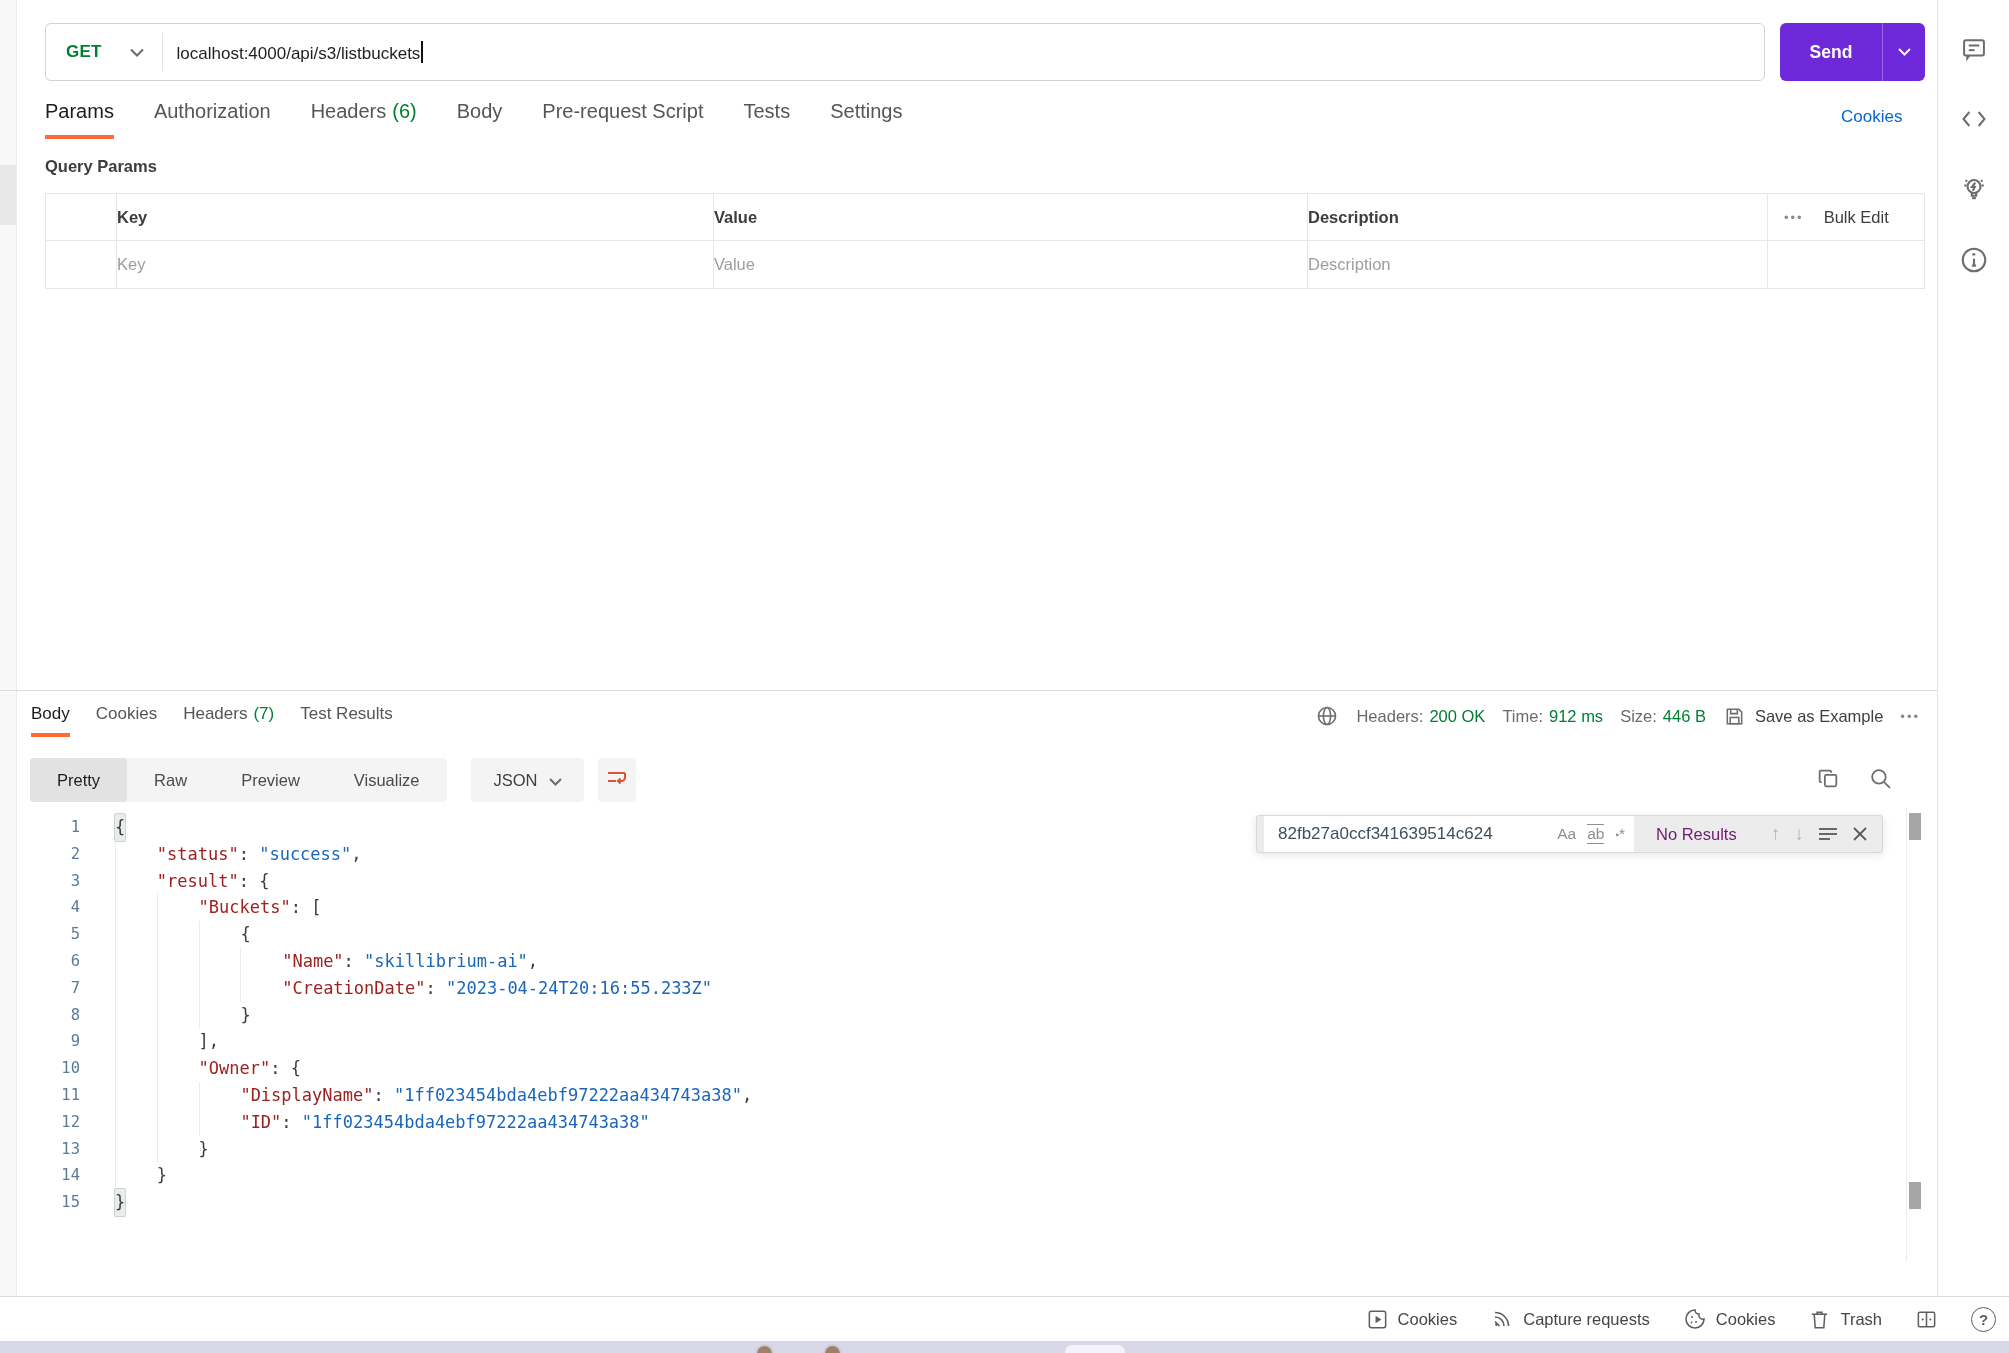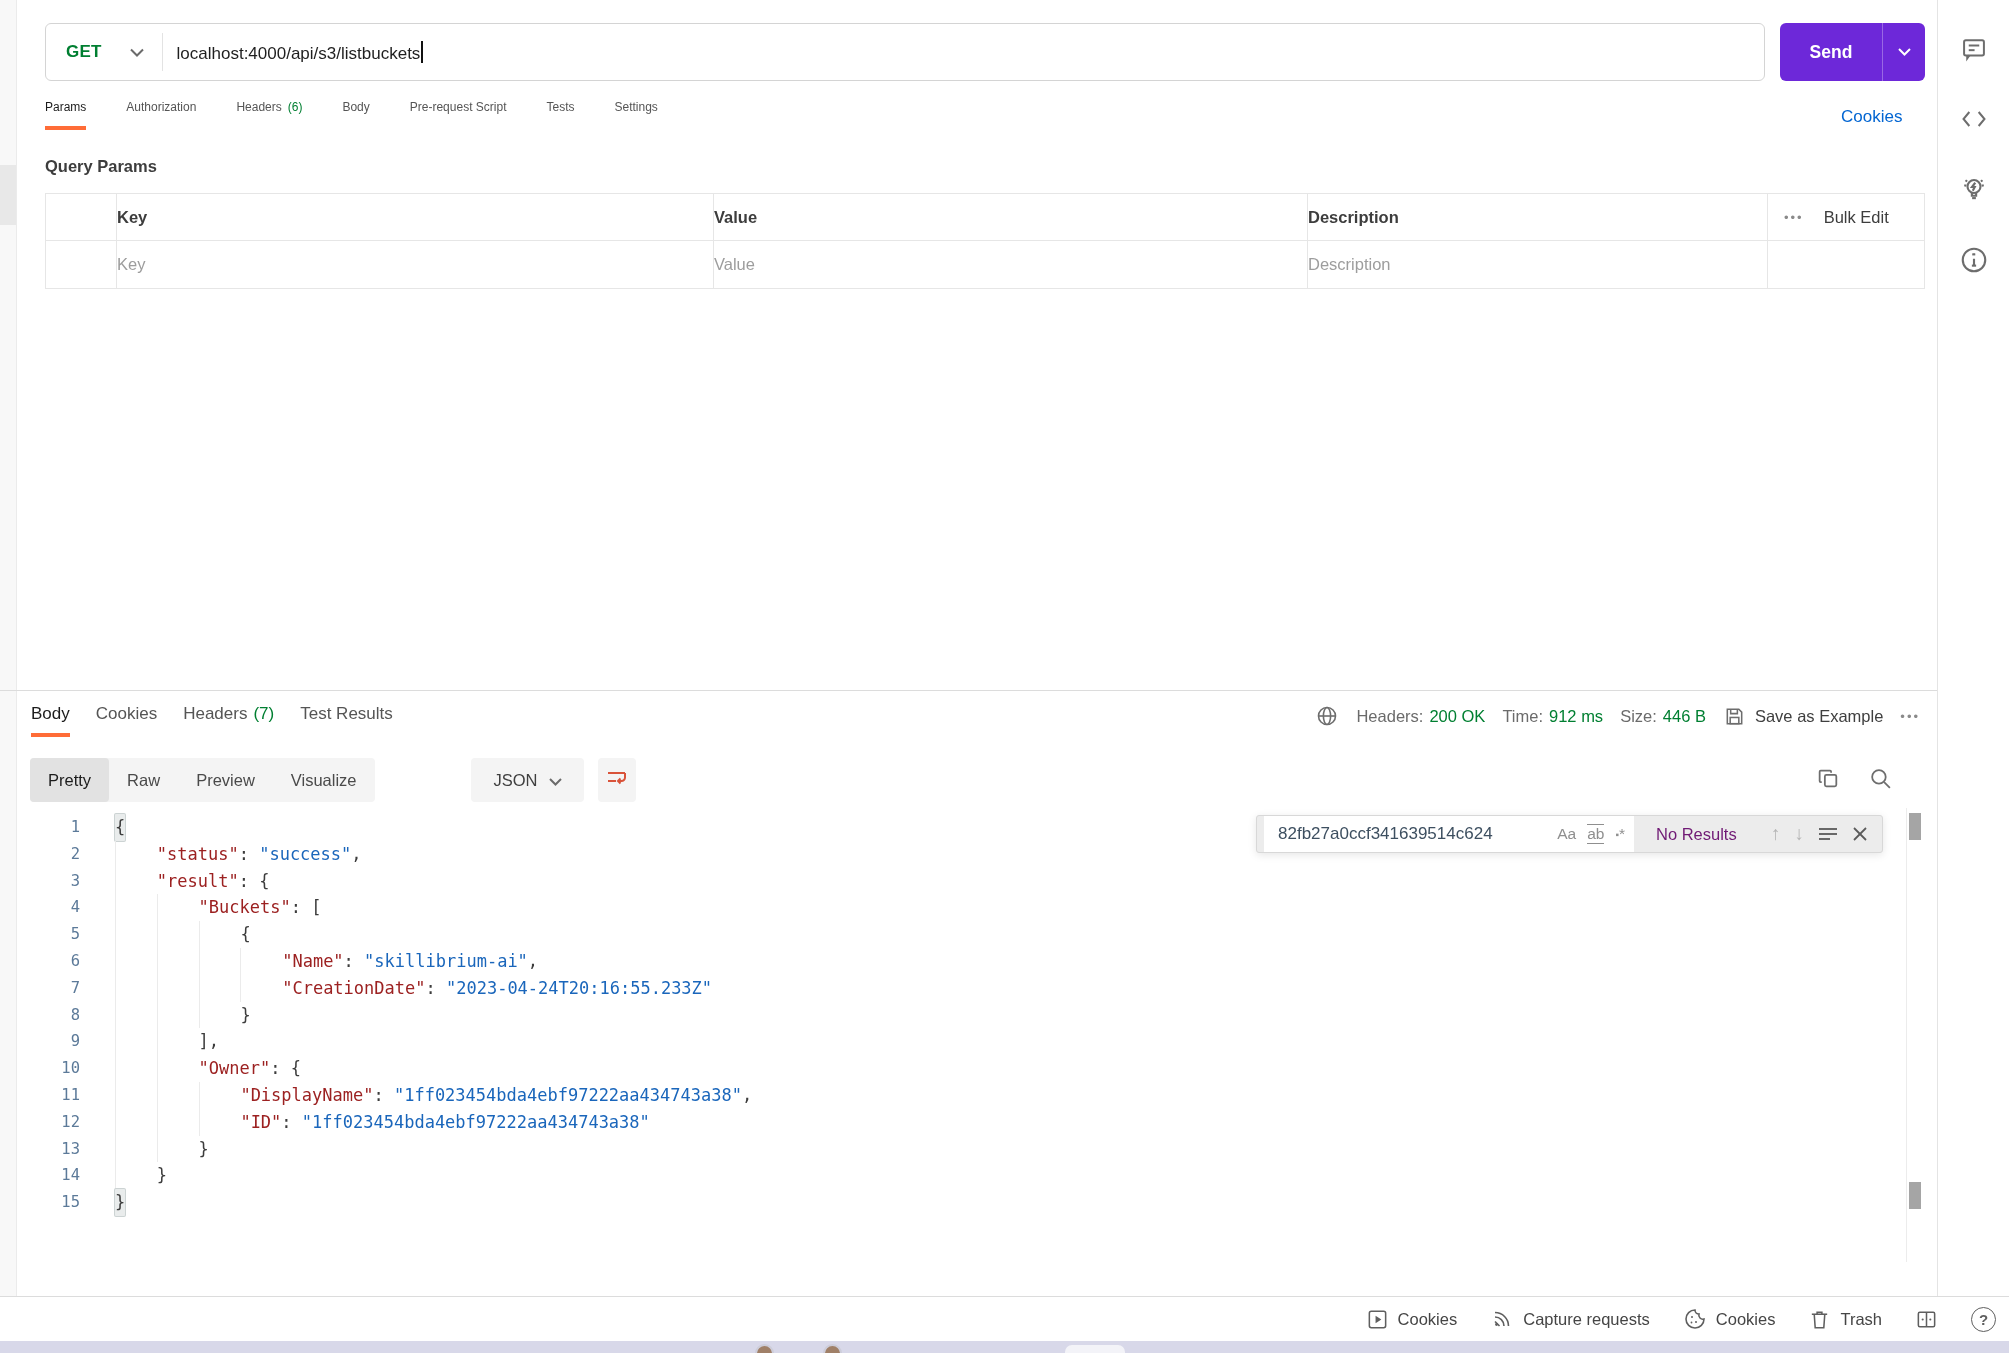--- a/index.html
+++ b/index.html
@@ -24,21 +24,21 @@
   .method-sep { width:1px; align-self:stretch; margin:9px 14px 9px 18px; background:#e3e3e3; }
   .url-text { font-size:17px; color:#1f1f1f; }
   .caret { display:inline-block; width:1.5px; height:22px; background:#111; vertical-align:-4px; margin-left:1px; }
 
   .send-btn { position:absolute; left:1780px; top:23px; width:145px; height:58px; background:#6d28d9; border-radius:6px; display:flex; color:#fff; }
   .send-main { flex:1; display:flex; align-items:center; justify-content:center; font-size:17.5px; font-weight:700; border-right:1px solid rgba(255,255,255,.3); }
   .send-caret { width:42px; display:flex; align-items:center; justify-content:center; }
   .send-caret svg { stroke:#fff; fill:none; stroke-width:2; }
 
   
-  .req-tabs { position:absolute; left:45px; top:100px; display:flex; gap:40px; font-size:12px; color:#555; }
+  .req-tabs { position:absolute; left:45px; top:100px; display:flex; gap:40px; font-size:20px; color:#555; }
   .tab { display:flex; align-items:center; gap:6px; padding-bottom:12px; border-bottom:4px solid transparent; }
   .tab.active { color:#1c1c1c; border-bottom-color:#FF6C37; }
   .tab .count { color:#007F31; }
   .cookies-link { position:absolute; top:107px; left:1841px; color:#0265D2; font-size:17px; }
 
   
   .qp-title { position:absolute; left:45px; top:157px; font-size:16.5px; font-weight:700; color:#3d3d3d; }
   .qp-table { position:absolute; left:45px; top:193px; width:1880px; border:1px solid #e6e6e6; font-size:16.5px; background:#fff; }
   .qp-row { display:flex; height:47px; }
   .qp-row.header { border-bottom:1px solid #e6e6e6; color:#3d3d3d; font-weight:700; }
@@ -61,21 +61,21 @@
   .res-tab .count { color:#007F31; }
 
   .res-meta { position:absolute; top:704px; right:89px; display:flex; align-items:center; gap:17px; font-size:16.5px; color:#6b6b6b; }
   .meta-item { display:flex; align-items:center; gap:6px; white-space:nowrap; }
   .meta-val { color:#007F31; }
   .meta-save { display:flex; align-items:center; gap:9px; color:#3f3f3f; }
   .icon-line svg { stroke:#6d6d6d; fill:none; stroke-width:1.6; display:block; }
 
   
   .seg-group { position:absolute; left:30px; top:758px; height:44px; background:#f4f4f4; border-radius:4px; display:flex; align-items:center; font-size:16.5px; color:#4a4a4a; }
-  .seg { padding:0 18px; height:44px; display:flex; align-items:center; border-radius:4px; }
+  .seg { padding:0 27px; height:44px; display:flex; align-items:center; border-radius:4px; }
   .seg.active { background:#e2e2e2; color:#1c1c1c; }
   .format-pill { position:absolute; left:471px; top:758px; width:113px; height:44px; background:#f4f4f4; border-radius:4px; display:flex; align-items:center; justify-content:center; gap:11px; font-size:16.5px; color:#3f3f3f; }
   .wrap-pill { position:absolute; left:598px; top:758px; width:38px; height:44px; background:#f4f4f4; border-radius:4px; display:flex; align-items:center; justify-content:center; }
   .mini-btn { position:absolute; width:28px; height:28px; display:flex; align-items:center; justify-content:center; }
   .mini-btn svg { stroke:#6d6d6d; fill:none; stroke-width:1.7; }
 
   
   .code-area { position:absolute; left:17px; top:814px; width:1886px; height:458px; font-family:"DejaVu Sans Mono",monospace; font-size:17px; line-height:26.8px; }
   .code-line { display:flex; white-space:pre; }
   .ln { width:63px; flex:none; text-align:right; color:#5C7A99; font-size:15.5px; }

